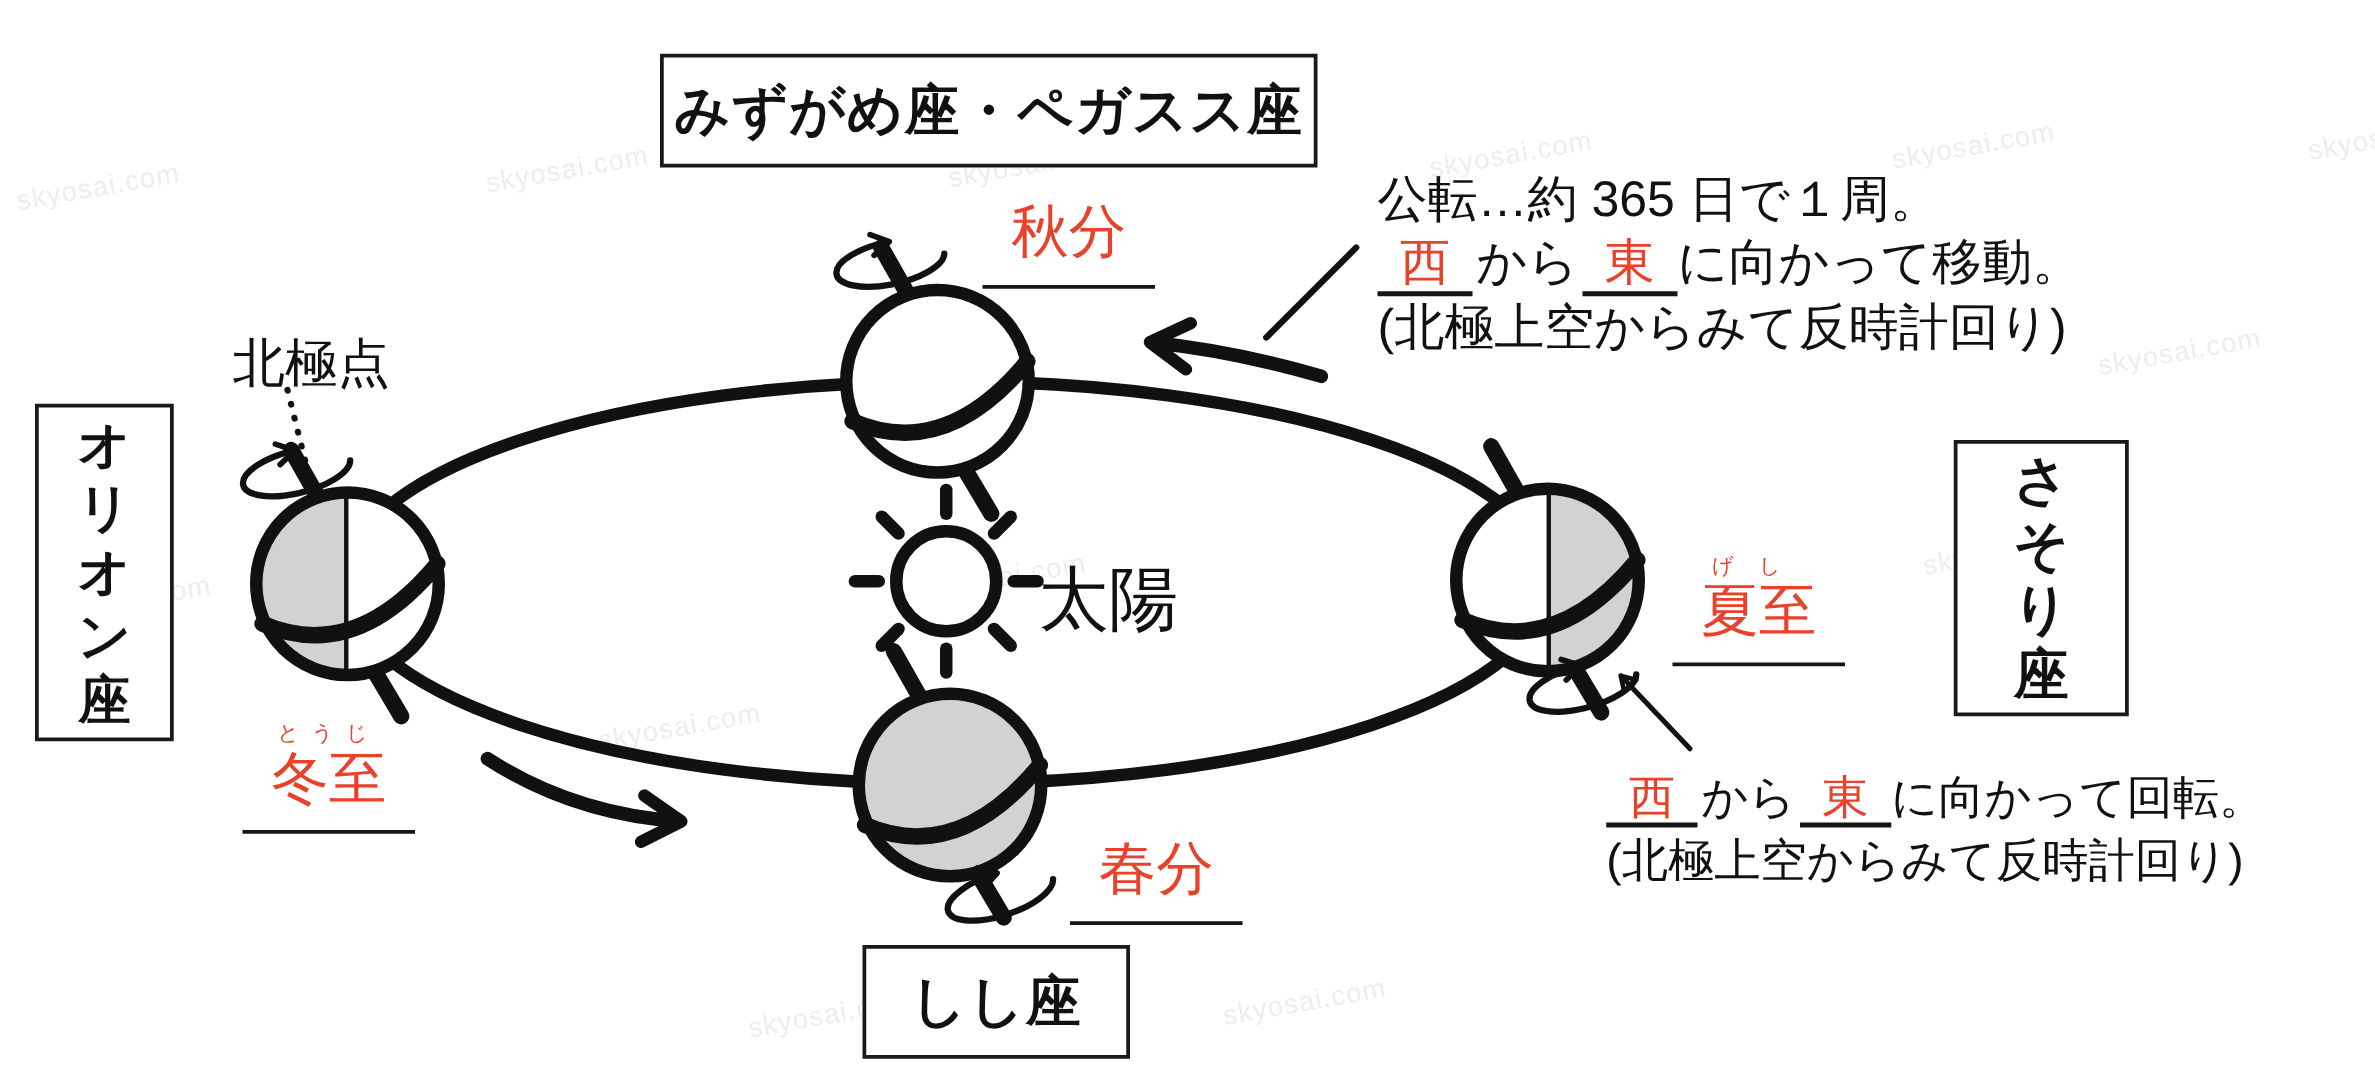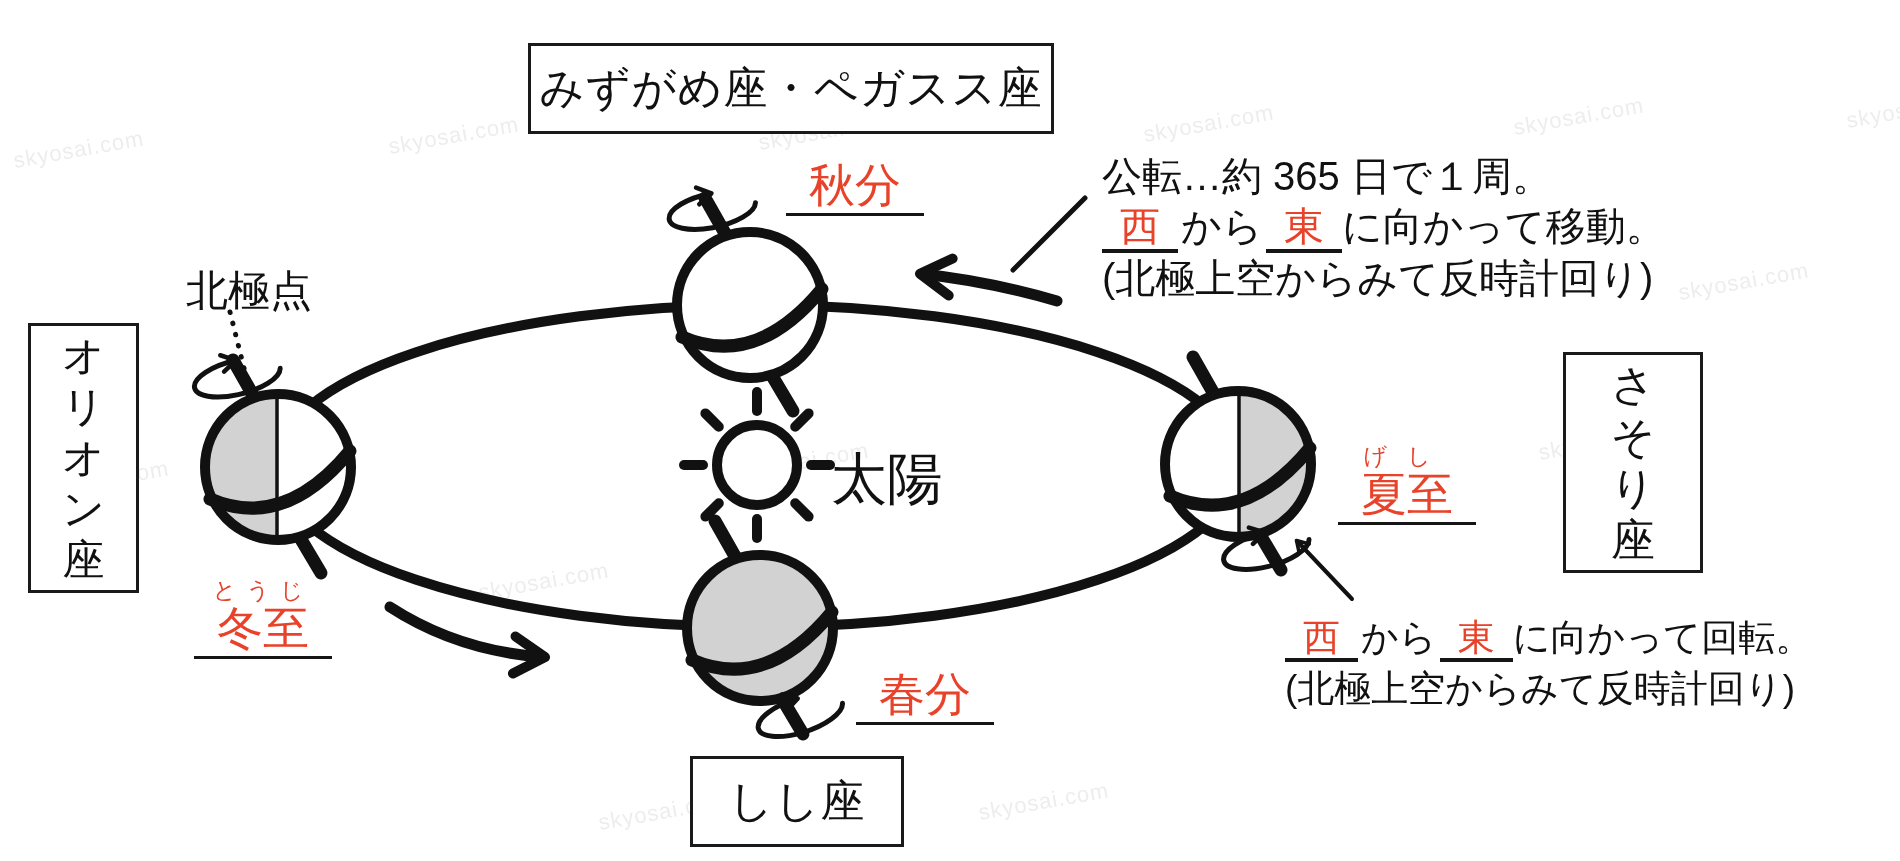--- a/index.html
+++ b/index.html
@@ -3,31 +3,31 @@
 <meta charset="utf-8">
 <style>
   html,body{margin:0;padding:0;background:#ffffff;}
   body{font-family:"Liberation Sans",sans-serif;color:#111;}
   #stage{position:relative;width:1900px;height:861px;background:#fff;overflow:hidden;}
   .abs{position:absolute;}
   svg{display:block;}
 
   
   .cbox{border:3px solid #1a1a1a;background:#fff;display:flex;align-items:center;justify-content:center;
-        font-size:44px;letter-spacing:1px;white-space:nowrap;}
+        font-size:44px;letter-spacing:1px;white-space:nowrap;font-weight:bold;}
   .vbox{flex-direction:column;justify-content:space-evenly;font-size:42px;letter-spacing:0;}
   .vbox div{line-height:1;}
 
   
   .plabel{font-size:42px;white-space:nowrap;}
 
   
-  .season{width:138px;text-align:center;border-bottom:3px solid #151515;padding-bottom:3px;color:#e8432a;}
+  .season{width:138px;text-align:center;border-bottom:3px solid #151515;padding-bottom:18px;color:#e8432a;}
   .season .main{font-size:46px;line-height:1.06;white-space:nowrap;}
-  .season .furi{display:block;font-size:23px;letter-spacing:10px;line-height:1.1;margin-bottom:1px;white-space:nowrap;}
+  .season .furi{display:block;font-size:17px;letter-spacing:10px;line-height:1.1;margin-bottom:1px;white-space:nowrap;}
 
   
   .note{white-space:nowrap;}
   .note .ln{display:block;}
   .note-rev .ln{font-size:40px;line-height:50px;}
   .note-rot .ln{font-size:37px;line-height:51px;}
   .blank{display:inline-block;color:#e8432a;border-bottom:4px solid #151515;padding:0 18px;line-height:1.12;}
   .mid{margin:0 3px;}
   .tail{}
 
@@ -171,21 +171,21 @@
 
   <div class="abs season" style="left:1338px;top:444px;">
     <span class="furi" style="letter-spacing:20px;">げし</span>
     <span class="main">夏至</span>
   </div>
 
   <div class="abs season" style="left:856px;top:670px;">
     <span class="main">春分</span>
   </div>
 
-  <div class="abs note note-rev" style="left:1102px;top:151px;">
+  <div class="abs note note-rev" style="left:1102px;top:135px;">
     <span class="ln">公転…約 365 日で１周。</span>
     <span class="ln">
       <span class="blank">西</span><span class="mid">から</span><span class="blank">東</span><span class="tail">に向かって移動。</span>
     </span>
     <span class="ln">(北極上空からみて反時計回り)</span>
   </div>
 
   <div class="abs note note-rot" style="left:1285px;top:612px;">
     <span class="ln">
       <span class="blank">西</span><span class="mid">から</span><span class="blank">東</span><span class="tail">に向かって回転。</span>

